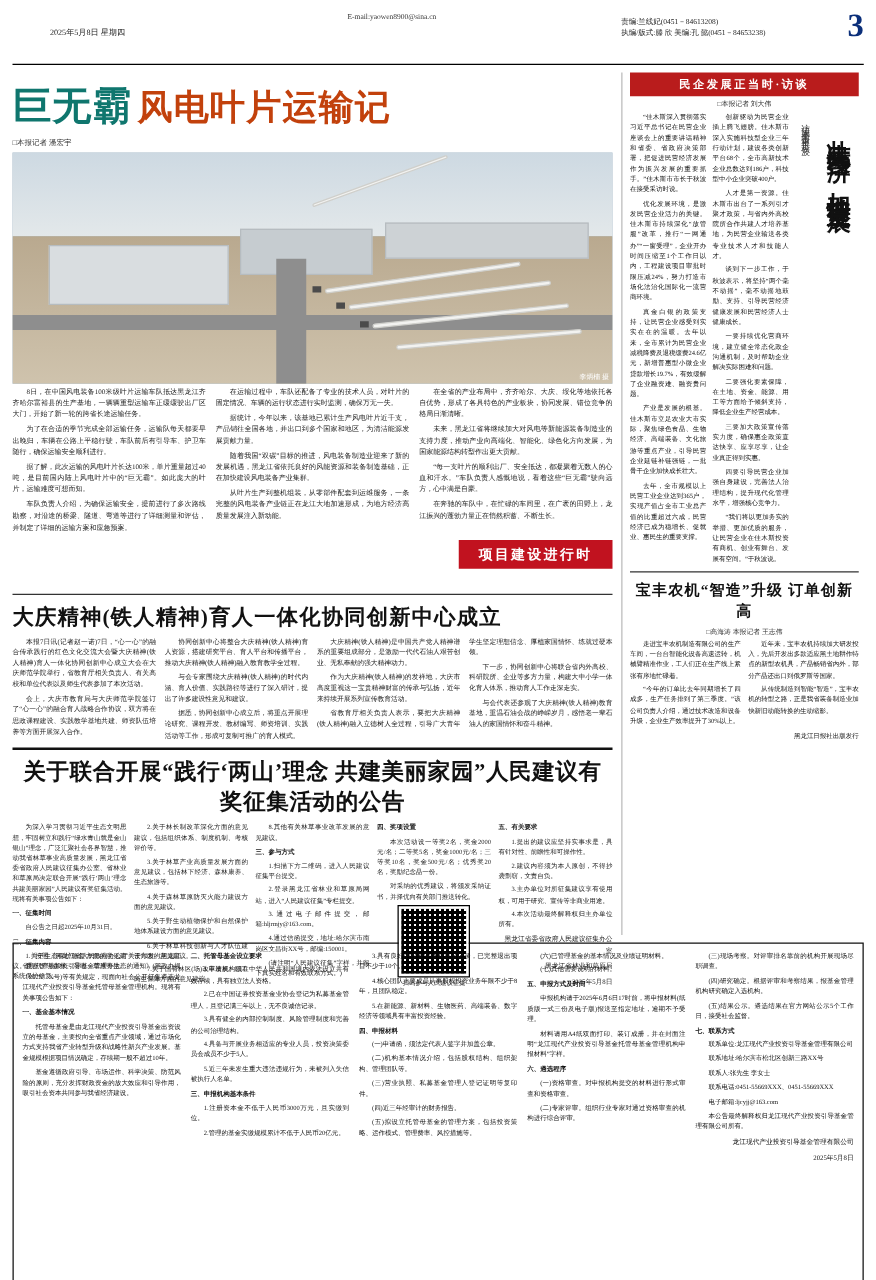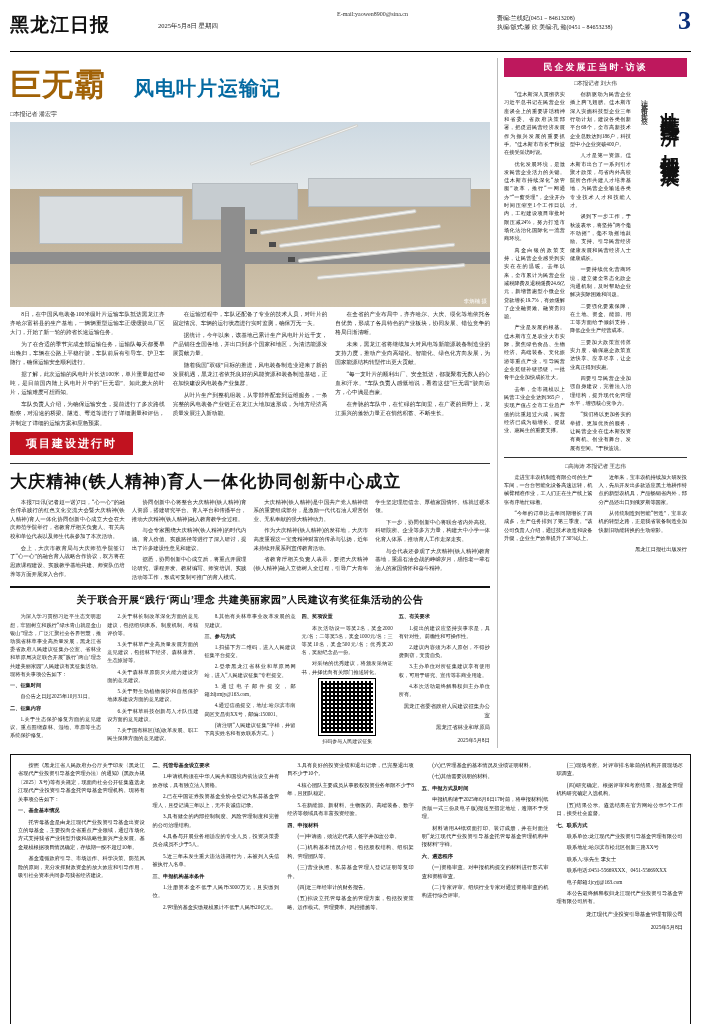--- a/index.html
+++ b/index.html
@@ -25,80 +25,79 @@
   .mh-right { width:160px; font-size:6px; line-height:1.5; text-align:left; padding-top:6px; color:#222;}
   .mh-num { width:34px; text-align:right; font-size:26px; font-weight:bold; color:#0b2f7a; line-height:1;}
 
   
   .body-wrap { display:flex; gap:7px; margin-top:6px; height:690px; }
   .col-left { width:480px; }
   .col-right { width:190px; border-left:1px solid #bbb; padding-left:6px; }
 
   
   .headline { display:flex; align-items:baseline; gap:4px; margin:6px 0 4px 0; }
-  .hl-red { font-size:31px; font-weight:bold; color:#a16207; letter-spacing:1px; font-family:"Liberation Serif",serif;}
-  .hl-blk { font-size:20px; font-weight:bold; color:#0369a1; letter-spacing:1px;margin-left:24px;}
+  .hl-red { font-size:31px; font-weight:bold; color:#0f766e; letter-spacing:1px; font-family:"Liberation Serif",serif;}
+  .hl-blk { font-size:28px; font-weight:bold; color:#c2410c; letter-spacing:1px;}
 
   .byline { font-size:6px; color:#333; margin:2px 0 3px 0; }
 
   
   .photo { width:100%; height:185px; position:relative; overflow:hidden; background:#a9bcc9; margin-bottom:3px;}
   .sky { position:absolute; left:0; top:0; width:100%; height:36%; background:linear-gradient(#cdd9e2,#e3e8ea); }
   .ground { position:absolute; left:0; top:36%; width:100%; height:64%; background:linear-gradient(#b9a98f,#cfc3ad); }
   .bld { position:absolute; background:#d9dde0; border:1px solid #b6bcc0; }
   .road { position:absolute; background:#8e8e8e; }
   .blade { position:absolute; background:#f2f2f0; border:1px solid #cfcfcb; border-radius:2px; transform-origin:left center;}
   .truck { position:absolute; background:#4b4b4b; }
   .photo-cap { position:absolute; right:3px; bottom:2px; font-size:5.5px; color:#fff; }
 
   .text-cols-3 { column-count:3; column-gap:8px; font-size:5.6px; line-height:1.62; text-align:justify; color:#1a1a1a;}
   .text-cols-4 { column-count:4; column-gap:7px; font-size:5.4px; line-height:1.6; text-align:justify; color:#1a1a1a;}
   .text-cols-5 { column-count:5; column-gap:6px; font-size:5.2px; line-height:1.58; text-align:justify; color:#1a1a1a;}
   p.para { margin:0 0 3px 0; text-indent:2em; }
 
   .tag-red { display:inline-block; background:#c1121f; color:#fff; font-size:11px; font-weight:bold;
              padding:4px 16px; letter-spacing:2px; }
-  .tag-wrap { text-align:left; margin:4px 0 8px 0;}
+  .tag-wrap { text-align:right; margin:4px 0 20px 0;}
 
   .sec-title { text-align:left; font-size:17px; font-weight:bold; letter-spacing:1px; margin:6px 0 5px 0;}
   .hr-thin { border:0; border-top:1px solid #333; margin:5px 0; }
   .hr-thick { border:0; border-top:2px solid #111; margin:5px 0; }
 
   .notice-head { text-align:center; font-size:7.5px; font-weight:bold; margin:3px 0 1px 0;}
-  .notice-title { text-align:center; font-size:10px; font-weight:bold; letter-spacing:.5px; margin:2px 0 5px 0;}
+  .notice-title { text-align:center; font-size:18px; font-weight:bold; letter-spacing:.5px; margin:2px 0 5px 0;}
 
   .qr { width:56px; height:56px; background:
       repeating-linear-gradient(0deg,#000 0 2px,#fff 2px 4px),
       repeating-linear-gradient(90deg,#000 0 2px,transparent 2px 4px);
       background-blend-mode:multiply; margin:3px auto; border:2px solid #fff; outline:1px solid #000;}
   .qr-cap { text-align:center; font-size:5px; color:#333; }
 
   
-  .rc-band { background:#be185d; color:#fff; text-align:center; font-size:9px; font-weight:bold;
+  .rc-band { background:#b91c1c; color:#fff; text-align:center; font-size:9px; font-weight:bold;
              padding:3px 0; letter-spacing:2px; }
   .vert-title { writing-mode:vertical-rl; text-orientation:upright; font-size:19px; font-weight:bold;
                 letter-spacing:3px; height:330px; margin:6px auto 0 auto; }
   .vert-sub { writing-mode:vertical-rl; text-orientation:upright; font-size:7px; letter-spacing:2px;
               height:120px; margin:4px auto; color:#333;}
   .rc-byline { font-size:5.5px; text-align:center; color:#333; margin:3px 0;}
   .rc-sec-title { text-align:center; font-size:12px; font-weight:bold; margin:6px 0 4px 0; letter-spacing:1px;}
 
   
   .bottom { border:1px solid #111; margin-top:6px; padding:6px 7px; height:300px; }
   .bottom-title { text-align:center; font-size:15px; font-weight:bold; letter-spacing:1px; margin-bottom:5px;}
   .sign { text-align:right; font-size:5.4px; margin-top:4px;}
   .rc-sign { text-align:right; font-size:5.2px; margin-top:4px;}
 </style>
 </head>
 <body>
 
 <div class="page">
 
   <div class="masthead">
-    <div class="mh-logo">黑龙江日报</div>
     <div class="mh-date">2025年5月8日  星期四</div>
     <div class="mh-center">
       <div class="t2">E-mail:yaowen8900@sina.cn</div>
     </div>
     <div class="mh-right">
       <div>责编:兰线妃(0451－84613208)</div>
       <div>执编/版式:滕 欣   美编:孔 懿(0451－84653238)</div>
     </div>
     <div class="mh-num">3</div>
   </div>
@@ -235,20 +234,21 @@
           <p class="para">“我们将以更加务实的举措、更加优质的服务，让民营企业在佳木斯投资有商机、创业有舞台、发展有空间。”于秋波说。</p>
         </div>
         <div style="width:52px; display:flex; flex-direction:row-reverse;">
           <div class="vert-title">壮大民营经济 加快转型发展</div>
           <div class="vert-sub">访佳木斯市市长于秋波</div>
         </div>
       </div>
 
       <hr class="hr-thin">
 
+      <div class="rc-sec-title">宝丰农机“智造”升级 订单创新高</div>
       <div class="rc-byline">□高海涛 本报记者 王志伟</div>
       <div style="column-count:2; column-gap:6px; font-size:5.2px; line-height:1.6; text-align:justify;">
         <p class="para">走进宝丰农机制造有限公司的生产车间，一台台智能化设备高速运转，机械臂精准作业，工人们正在生产线上紧张有序地忙碌着。</p>
         <p class="para">“今年的订单比去年同期增长了四成多，生产任务排到了第三季度。”该公司负责人介绍，通过技术改造和设备升级，企业生产效率提升了30%以上。</p>
         <p class="para">近年来，宝丰农机持续加大研发投入，先后开发出多款适应黑土地耕作特点的新型农机具，产品畅销省内外，部分产品还出口到俄罗斯等国家。</p>
         <p class="para">从传统制造到智能“智造”，宝丰农机的转型之路，正是我省装备制造业加快新旧动能转换的生动缩影。</p>
       </div>
       <div class="rc-sign">黑龙江日报社出版发行</div>
     </div>
   </div>

